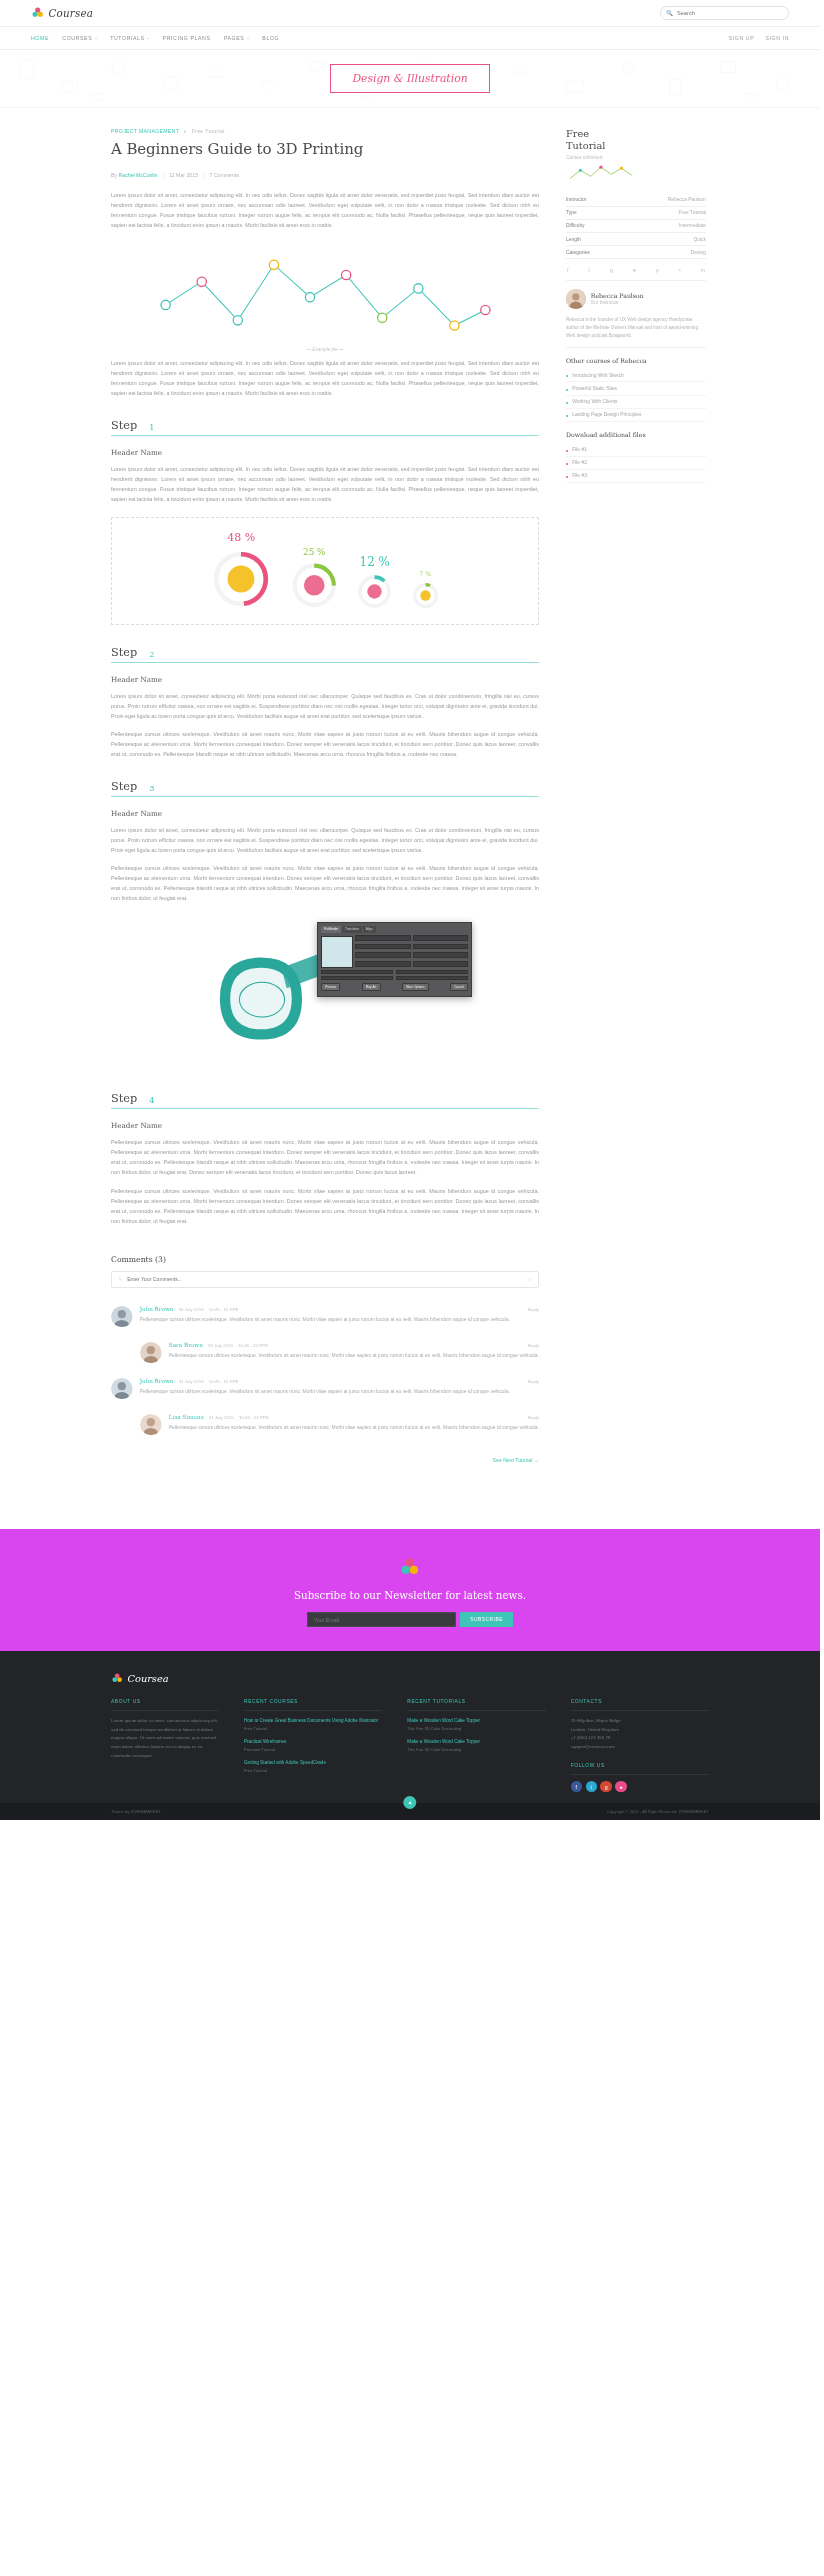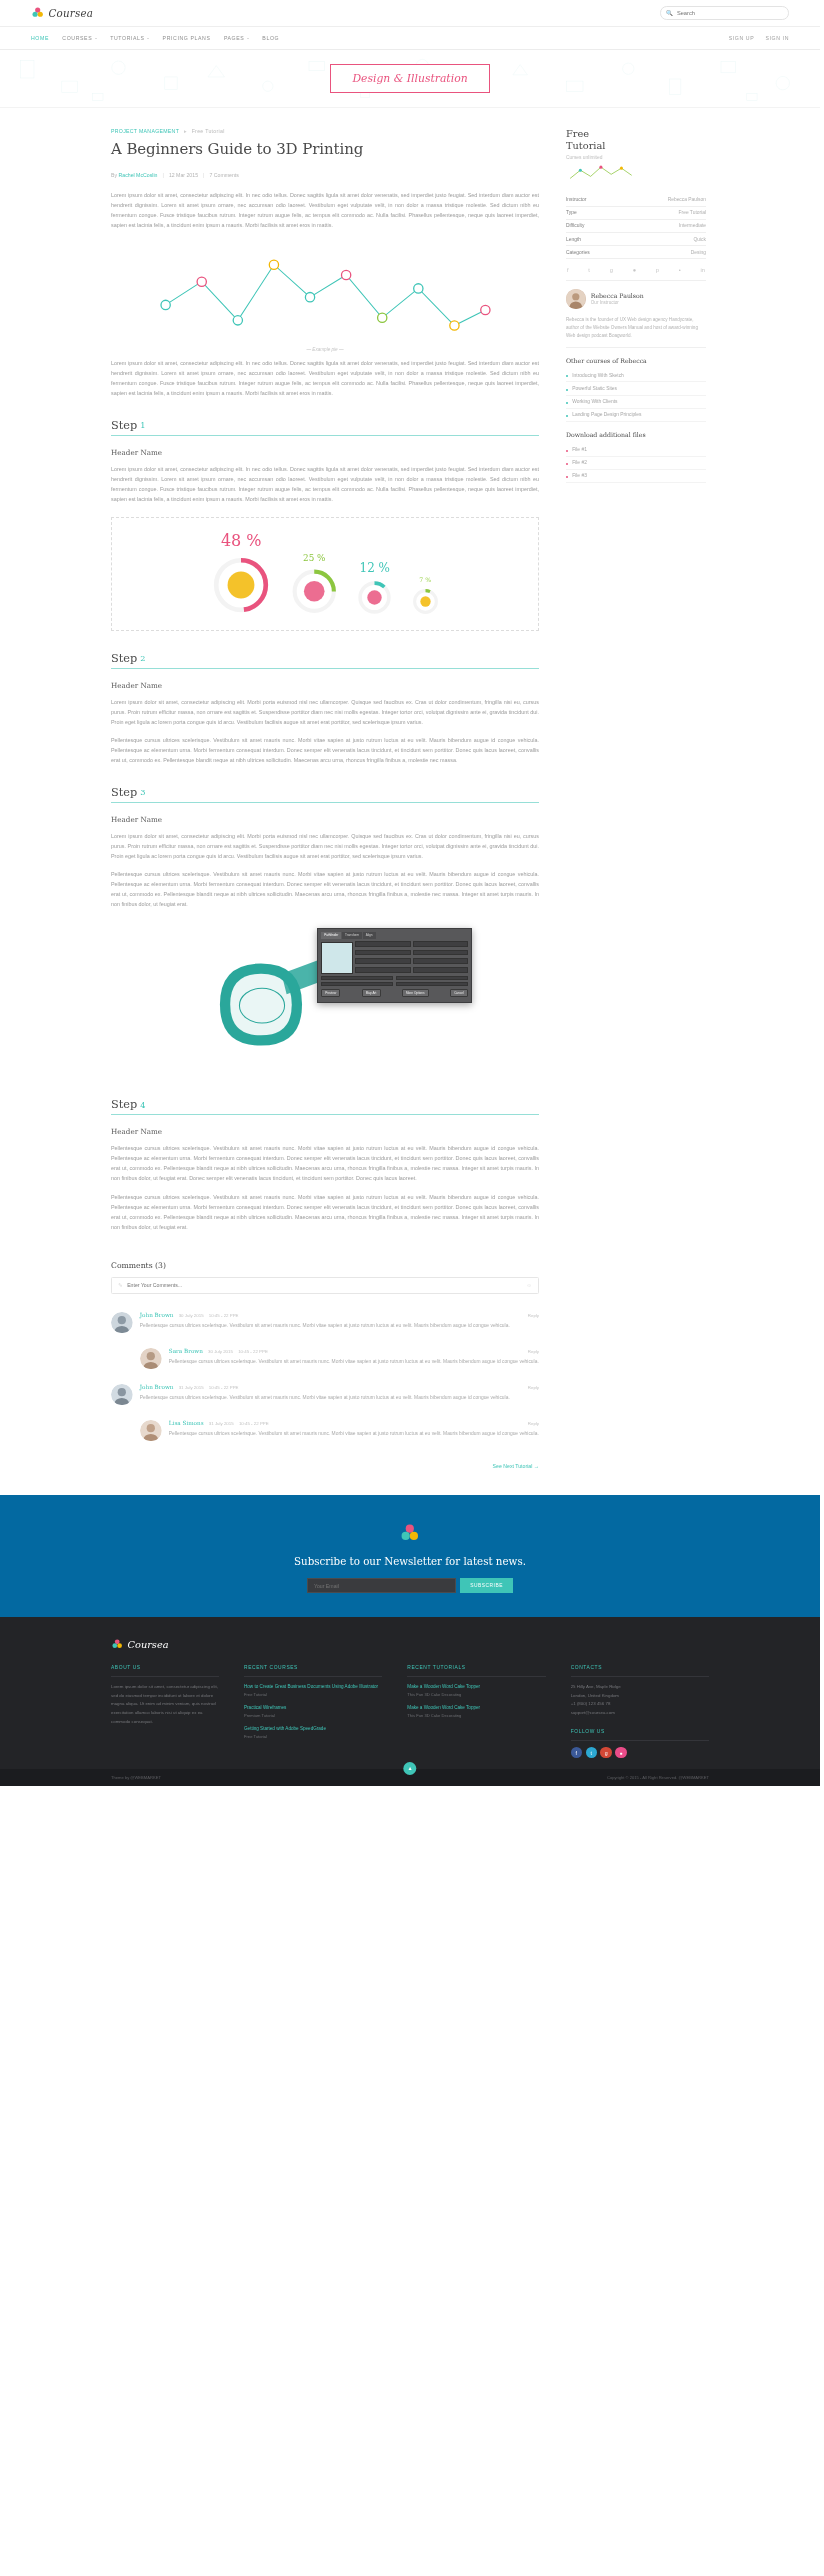--- a/index.html
+++ b/index.html
@@ -155,22 +155,22 @@
   .figcaption {
     font-size: 4.6px;
     color: #c4c4c4;
     font-style: italic;
     margin-top: 4.1px;
   }
 
   
   .step-head {
     display: flex;
-    align-items: center;
-    gap: 3px;
+    align-items: flex-end;
+    gap: 12px;
     margin: 20.6px 0 3.1px;
   }
   .step-head .s-word {
     font-family: "DejaVu Serif", serif;
     font-size: 11.3px;
     color: #4a4a4a;
   }
   .step-head .s-num {
     font-family: "DejaVu Serif", serif;
     font-size: 8.2px;
@@ -333,23 +333,24 @@
   .c-meta { font-size: 4.4px; color: #c2c2c2; }
   .c-text { font-size: 4.9px; line-height: 1.9; color: #a9a9a9; margin-top: 3.6px; }
   .c-reply { font-size: 4.4px; color: #c4c4c4; margin-left: auto; }
   .next-link {
     text-align: right; font-size: 5.2px; color: #3fc5b7;
     margin: 14.4px 0 26px;
   }
 
   
   .newsletter {
-    background: #0369a1;
+    background: #d946ef;
     padding: 27px 0 24px;
     text-align: center;
+    margin-top: 40px;
   }
   .nl-logo { margin: 0 auto 11.3px; width: 21.6px; height: 21.6px; position: relative; }
   .nl-title {
     font-family: "DejaVu Serif", serif;
     font-size: 10.3px; color: #ffffff; margin-bottom: 11.3px;
   }
   .nl-form { display: flex; justify-content: center; gap: 4.1px; }
   .nl-form input {
     width: 149px; height: 15.5px; border: 0.5px solid #4a4b4e;
     background: #3a3b3e; color: #9a9a9a; font-size: 5.2px;
@@ -535,21 +536,21 @@
       <div class="step-head">
         <span class="s-word">Step</span>
         <span class="s-num">1</span>
       </div>
       <div class="step-rule"></div>
       <h3 class="sub">Header Name</h3>
       <p class="body">Lorem ipsum dolor sit amet, consectetur adipiscing elit. In nec odio tellus. Donec sagittis ligula sit amet dolor venenatis, sed imperdiet justo feugiat. Sed interdum diam auctor est hendrerit dignissim. Lorem sit amet ipsum ornare, nec accumsan odio laoreet. Vestibulum eget vulputate velit, in non dolor a massa tristique molestie. Sed dictum nibh eu fermentum congue. Fusce tristique faucibus rutrum. Integer rutrum augue felis, ac tempus elit commodo ac. Nulla facilisi. Phasellus pellentesque, neque quis laoreet imperdiet, sapien est lacinia felis, a tincidunt enim ipsum a mauris. Morbi facilisis sit amet eros in mattis.</p>
 
       <div class="donuts">
         <div class="donut-item">
-          <div class="donut-label" style="font-size:16px;color:#e9537e;">48 %</div>
+          <div class="donut-label" style="font-size:11px;color:#e9537e;">48 %</div>
           <svg width="62" height="62" viewBox="0 0 120 120">
             <circle cx="60" cy="60" r="48" fill="none" stroke="#f3f3f3" stroke-width="9"></circle>
             <circle cx="60" cy="60" r="48" fill="none" stroke="#e9537e" stroke-width="9" stroke-dasharray="144 302" transform="rotate(-90 60 60)"></circle>
             <circle cx="60" cy="60" r="26" fill="#f2b705" opacity=".85"></circle>
           </svg>
         </div>
         <div class="donut-item">
           <div class="donut-label" style="font-size:8.8px;color:#8cc63f;">25 %</div>
           <svg width="49" height="49" viewBox="0 0 95 95">
             <circle cx="47" cy="47" r="38" fill="none" stroke="#f3f3f3" stroke-width="8"></circle>

